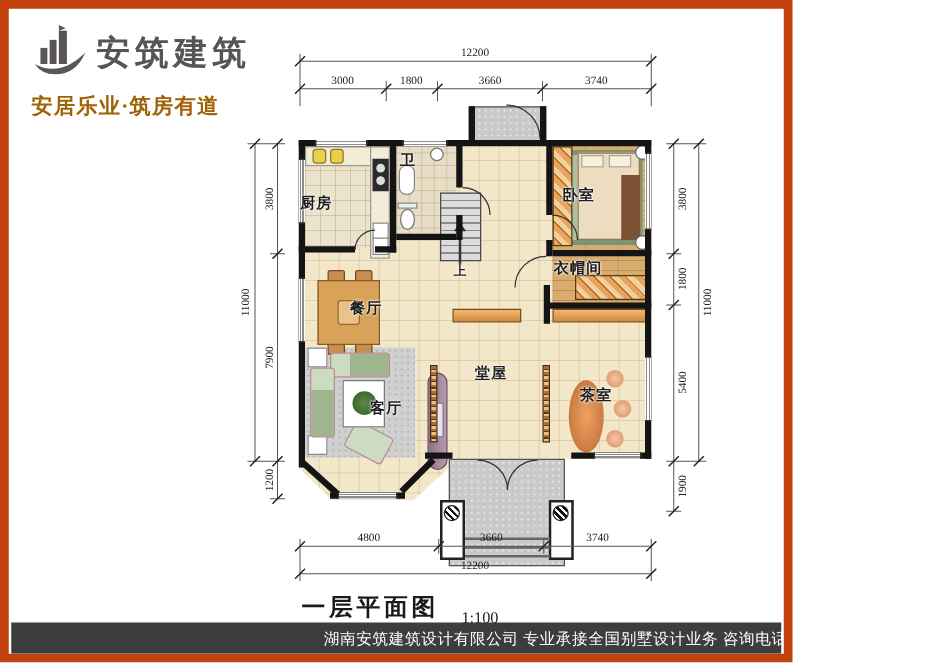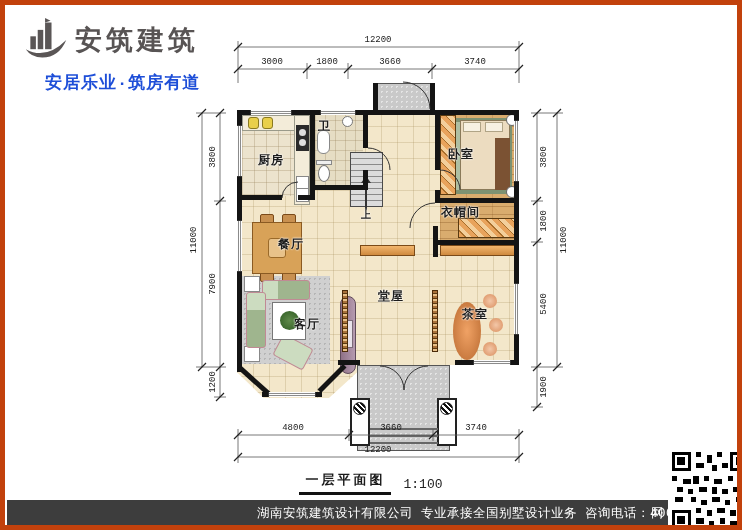--- a/index.html
+++ b/index.html
@@ -1,21 +1,21 @@
 <!DOCTYPE html>
 <html><head>
 <meta charset="utf-8">
 <style>
   html,body{margin:0;padding:0;background:#fff;}
-  .page{position:relative;width:742px;height:530px;background:#fff;border:5px solid #c2410c;box-sizing:border-box;overflow:hidden;font-family:Liberation Mono, monospace;}
+  .page{position:relative;width:634px;height:530px;background:#fff;border:7px solid #c2410c;box-sizing:border-box;overflow:hidden;font-family:Liberation Serif, serif;}
   
   .brand{position:absolute;left:18px;top:12px;width:200px;}
   .brand-row{display:flex;align-items:center;gap:6px;}
   .brand-name{font-size:27px;font-weight:700;color:#585454;letter-spacing:4px;}
-  .brand-tag{margin-top:8px;margin-left:22px;font-size:17px;font-weight:700;color:#1d4ed8;letter-spacing:1px;}
+  .brand-tag{margin-top:8px;margin-left:0;font-size:17px;font-weight:700;color:#a16207;letter-spacing:1px;}
   
   #plan{position:absolute;left:185px;top:25px;width:385px;height:430px;}
   #plan .abs, #plan div{position:absolute;box-sizing:border-box;}
   .floor-main{left:47px;top:80px;width:282px;height:255px;background:#f3e7ca;
     background-image:linear-gradient(rgba(170,145,95,.28) 1px,transparent 1px),linear-gradient(90deg,rgba(170,145,95,.28) 1px,transparent 1px);background-size:16px 16px;}
   .floor-bay{left:47px;top:330px;width:121px;height:38px;background:#f3e7ca;
     background-image:linear-gradient(rgba(170,145,95,.28) 1px,transparent 1px),linear-gradient(90deg,rgba(170,145,95,.28) 1px,transparent 1px);background-size:16px 16px;
     clip-path:polygon(0 0,100% 0,100% 30%,76% 100%,22% 100%,0 32%);}
   .floor-wood{left:250px;top:80px;width:79px;height:135px;background:#d9ac6e;
     background-image:linear-gradient(rgba(120,70,20,.30) 1px,transparent 1px),linear-gradient(90deg,rgba(120,70,20,.18) 1px,transparent 1px);background-size:26px 8px;}
@@ -30,21 +30,21 @@
   .stair{left:160px;top:122px;width:33px;height:55px;background:#dcdcdc;border:1px solid #4a4a4a;
     background-image:repeating-linear-gradient(to bottom,transparent 0 5px,#8a8a8a 5px 6px);}
   .cab{background:linear-gradient(#f2b66e,#cf8a3e);border:1px solid #7a4a18;}
   .hatch{background:repeating-linear-gradient(45deg,#e8a35c 0 4px,#a96e2a 4px 5px,#f3cf9b 5px 9px);border:1px solid #5a3a10;}
   .room-label{position:absolute;font-size:12px;font-weight:700;color:#1c1c1c;letter-spacing:1px;text-shadow:0 0 2px #fff,0 0 2px #fff;white-space:nowrap;}
   
   .dim{position:absolute;width:44px;text-align:center;font-size:9px;color:#222;white-space:nowrap;}
   .dim-v{transform:rotate(-90deg);}
   
   .caption{position:absolute;left:0;right:0;top:466px;display:flex;justify-content:center;align-items:flex-end;gap:12px;}
-  .caption-title{font-size:13px;font-weight:700;color:#1a1a1a;letter-spacing:3px;border-bottom:3px solid #111;padding:0 6px 3px 6px;}
+  .caption-title{font-size:19px;font-weight:700;color:#1a1a1a;letter-spacing:3px;border-bottom:3px solid #111;padding:0 6px 3px 6px;}
   .caption-scale{font-size:13px;color:#222;padding-bottom:3px;}
   
   .footer{position:absolute;left:2px;right:2px;bottom:0;height:25px;background:#3d3d3d;color:#fff;}
   .footer span{position:absolute;top:5px;font-size:12.5px;letter-spacing:.5px;white-space:nowrap;}
   .qr{position:absolute;left:663px;top:443px;width:85px;height:85px;background:#fff;padding:4px;box-sizing:border-box;}
   .wm{position:absolute;color:#8a8a8a;opacity:.16;font-size:13px;letter-spacing:2px;transform:rotate(58deg);font-weight:700;pointer-events:none;}
   svg.layer{position:absolute;left:0;top:0;pointer-events:none;}
 </style>
 </head>
 <body>
@@ -184,21 +184,21 @@
         <path d="M190 336 A24 24 0 0 1 214 360"></path>
         <path d="M238 336 A24 24 0 0 0 214 360"></path>
         <path d="M240 79 A27 27 0 0 0 213 52"></path>
         <path d="M92 168 A16 16 0 0 1 108 152"></path>
         <path d="M178 118 A22 22 0 0 1 200 140"></path>
         <path d="M250 140 A20 20 0 0 1 270 160"></path>
         <path d="M245 173 A25 25 0 0 0 220 198"></path>
       </g>
     </svg>
 
-    <span class="room-label" style="left:68px;top:122px">厨房</span>
+    <span class="room-label" style="left:48px;top:122px">厨房</span>
     <span class="room-label" style="left:128px;top:88px">卫</span>
     <span class="room-label" style="left:258px;top:116px">卧室</span>
     <span class="room-label" style="left:251px;top:174px">衣帽间</span>
     <span class="room-label" style="left:88px;top:206px">餐厅</span>
     <span class="room-label" style="left:188px;top:258px">堂屋</span>
     <span class="room-label" style="left:104px;top:286px">客厅</span>
     <span class="room-label" style="left:272px;top:276px">茶室</span>
     <span class="room-label" style="left:171px;top:178px;font-size:10px">上</span>
   </div>
 

